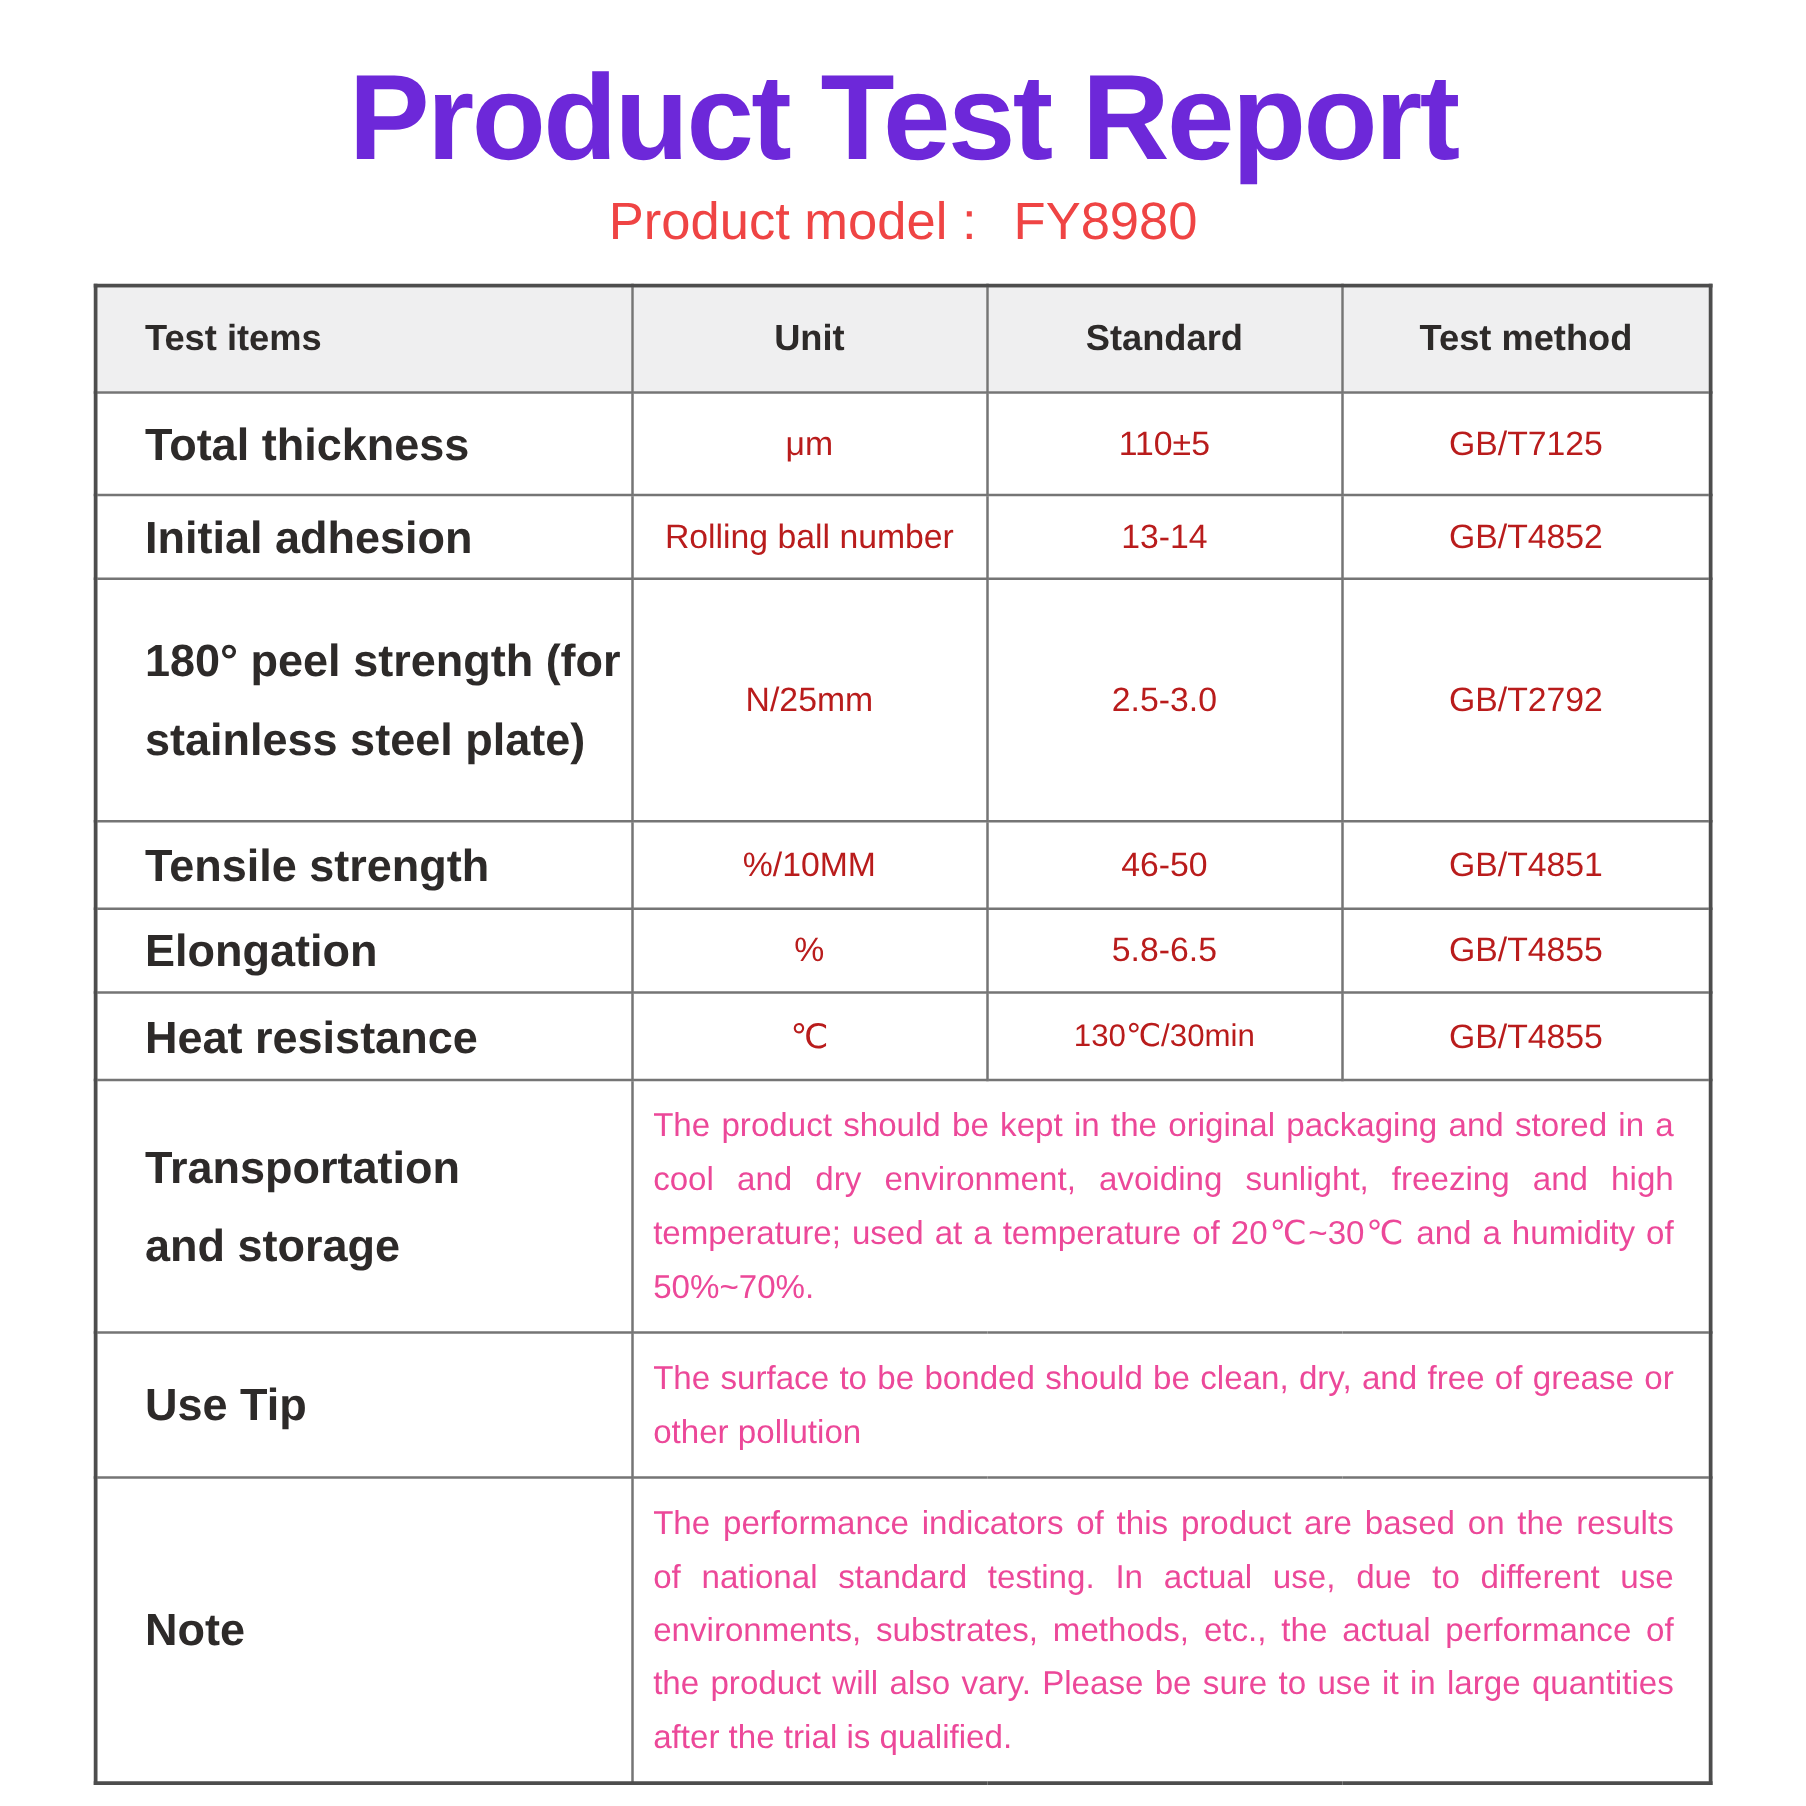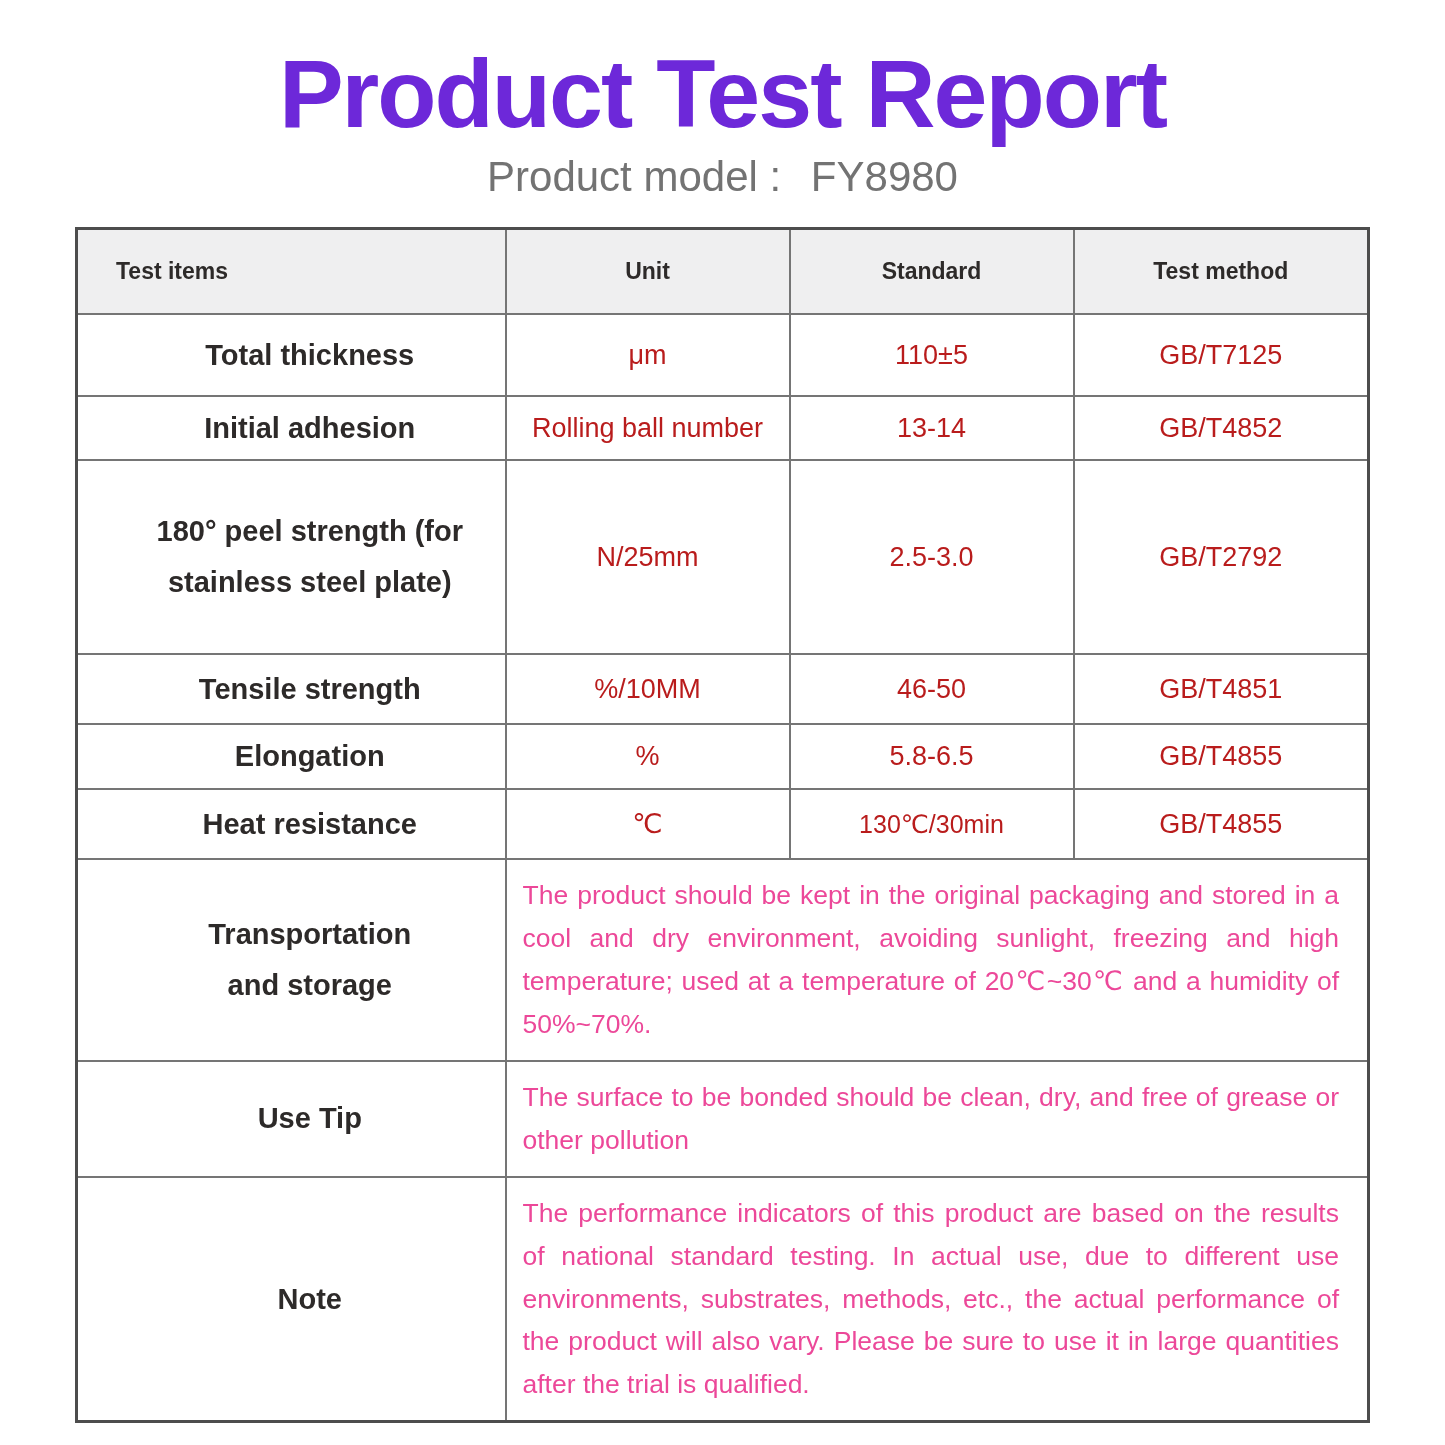--- a/index.html
+++ b/index.html
@@ -25,53 +25,53 @@
     font-size: 97px;
     font-weight: bold;
     letter-spacing: -2px;
     color: #6d28d9;
     line-height: 1.12;
   }
   .subtitle {
     margin-top: 4px;
     font-size: 42px;
     font-weight: 300;
-    color: #737373;
+    color: #ef4444;
     letter-spacing: 0px;
   }
   .subtitle .model-value { margin-left: 18px; }
 
   table.report {
     width: 1292px;
     margin: 26px auto 0 auto;
     border-collapse: collapse;
     table-layout: fixed;
     border: 3px solid #4d4d4d;
   }
   table.report th,
   table.report td {
     border: 2px solid #757575;
     vertical-align: middle;
     box-sizing: border-box;
     overflow: hidden;
   }
   thead th {
     background: #efeff0;
-    font-size: 23px;
+    font-size: 29px;
     font-weight: bold;
     color: #2d2a29;
   }
   th.col-items {
     text-align: left;
     padding-left: 38px;
   }
   td.item-cell {
-    font-size: 29px;
+    font-size: 36px;
     font-weight: bold;
-    text-align: center;
+    text-align: left;
     padding-left: 38px;
     line-height: 1.75;
   }
   td.item-cell .item-text {
     display: inline-block;
     max-width: 385px;
   }
   td.item-cell .narrow {
     max-width: 250px;
   }

